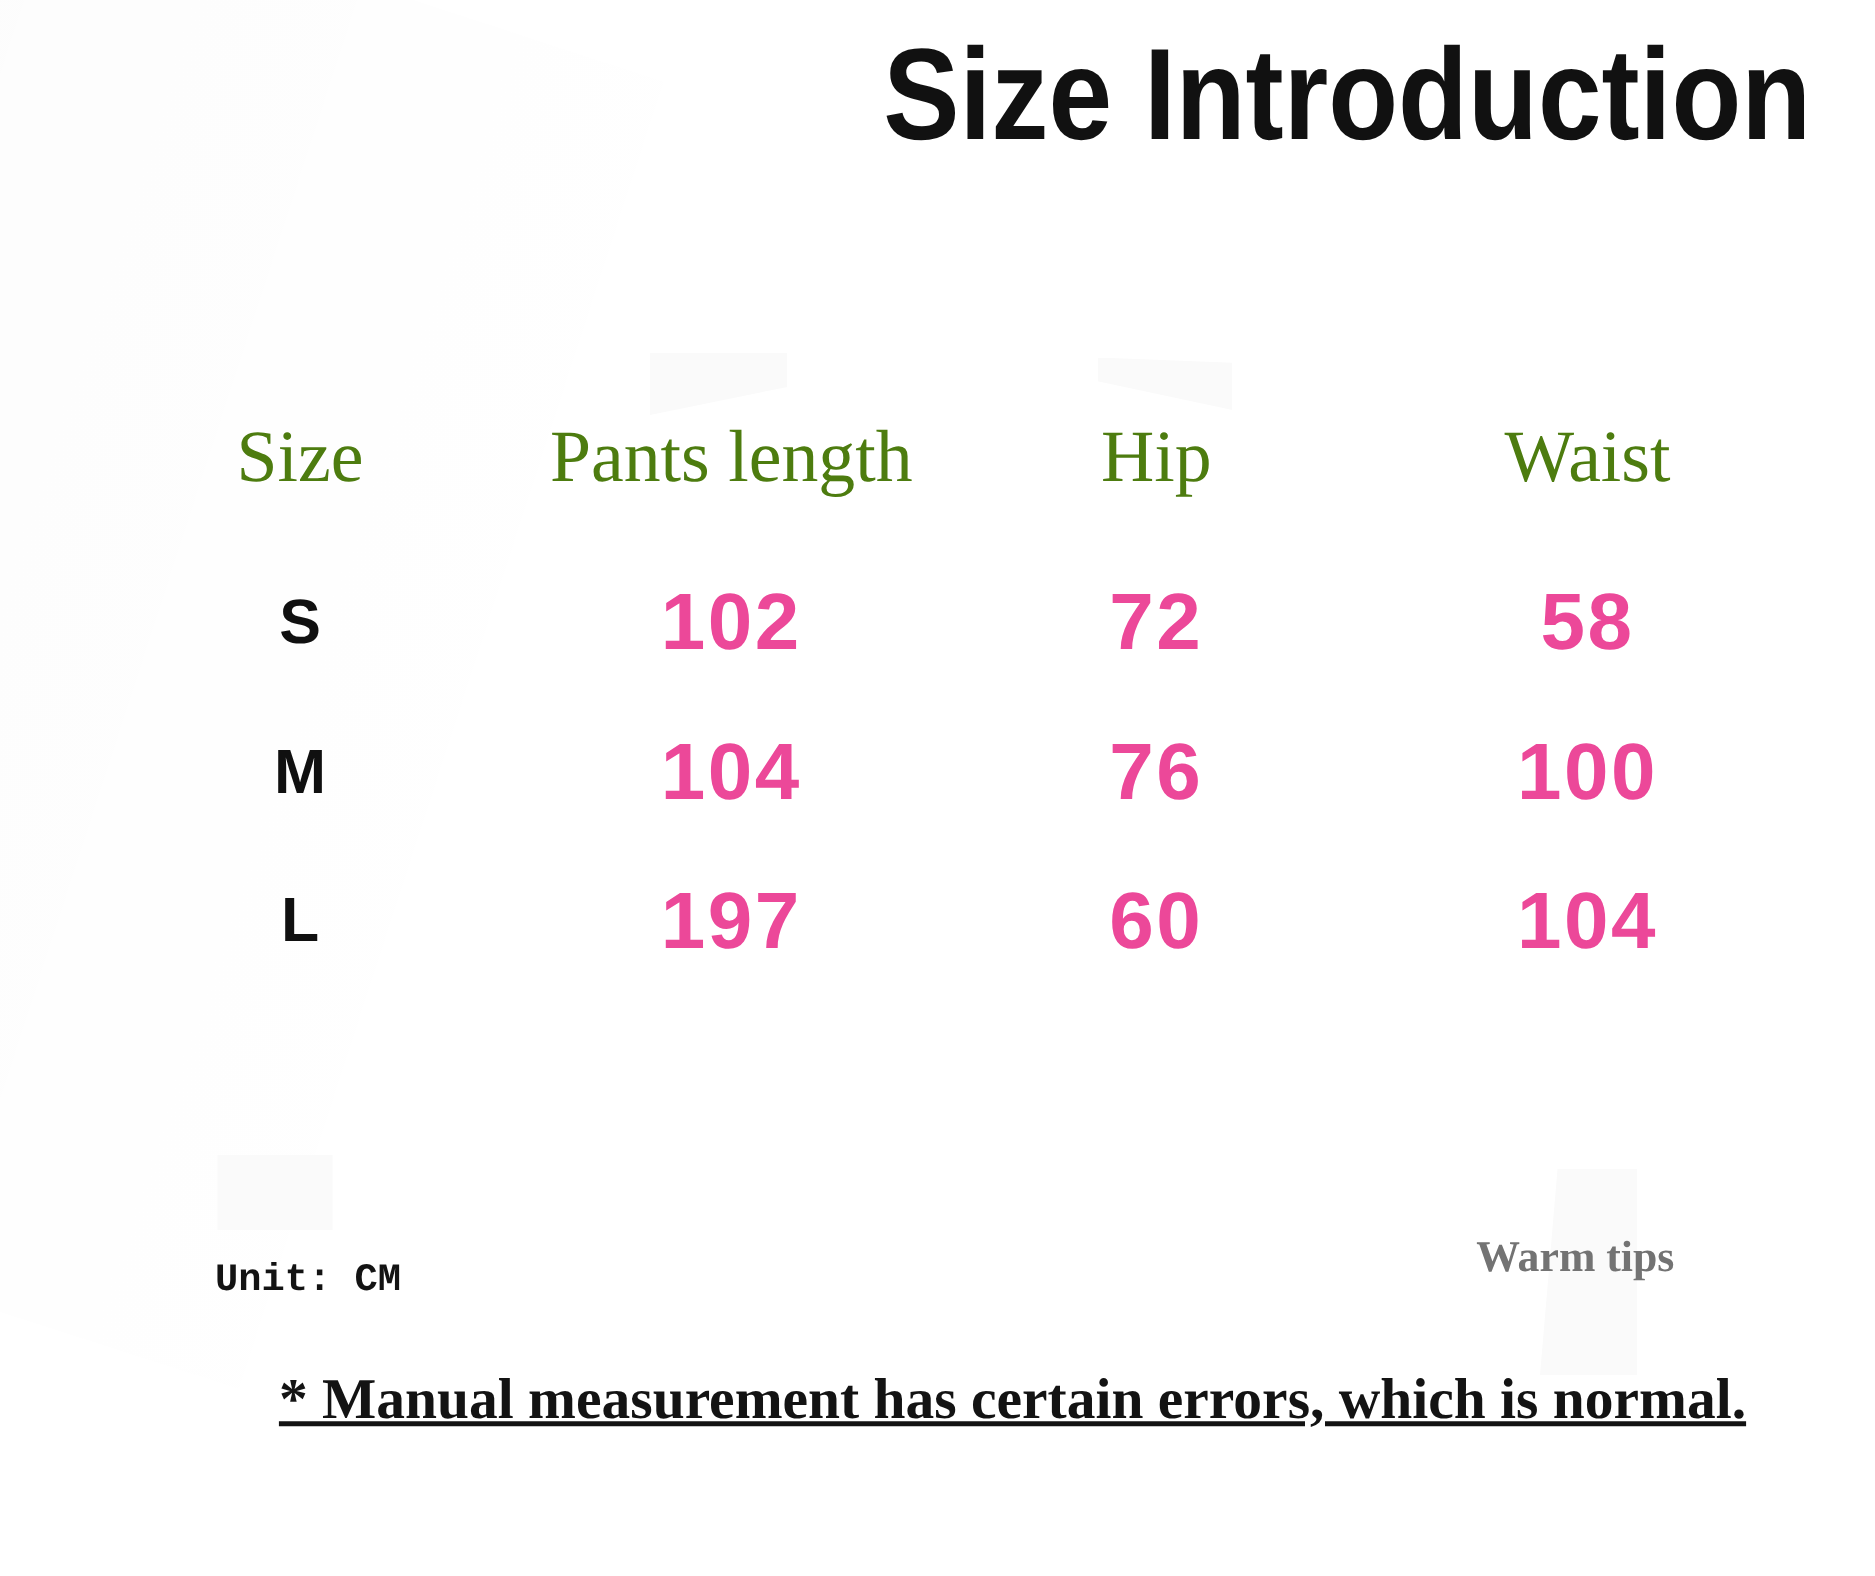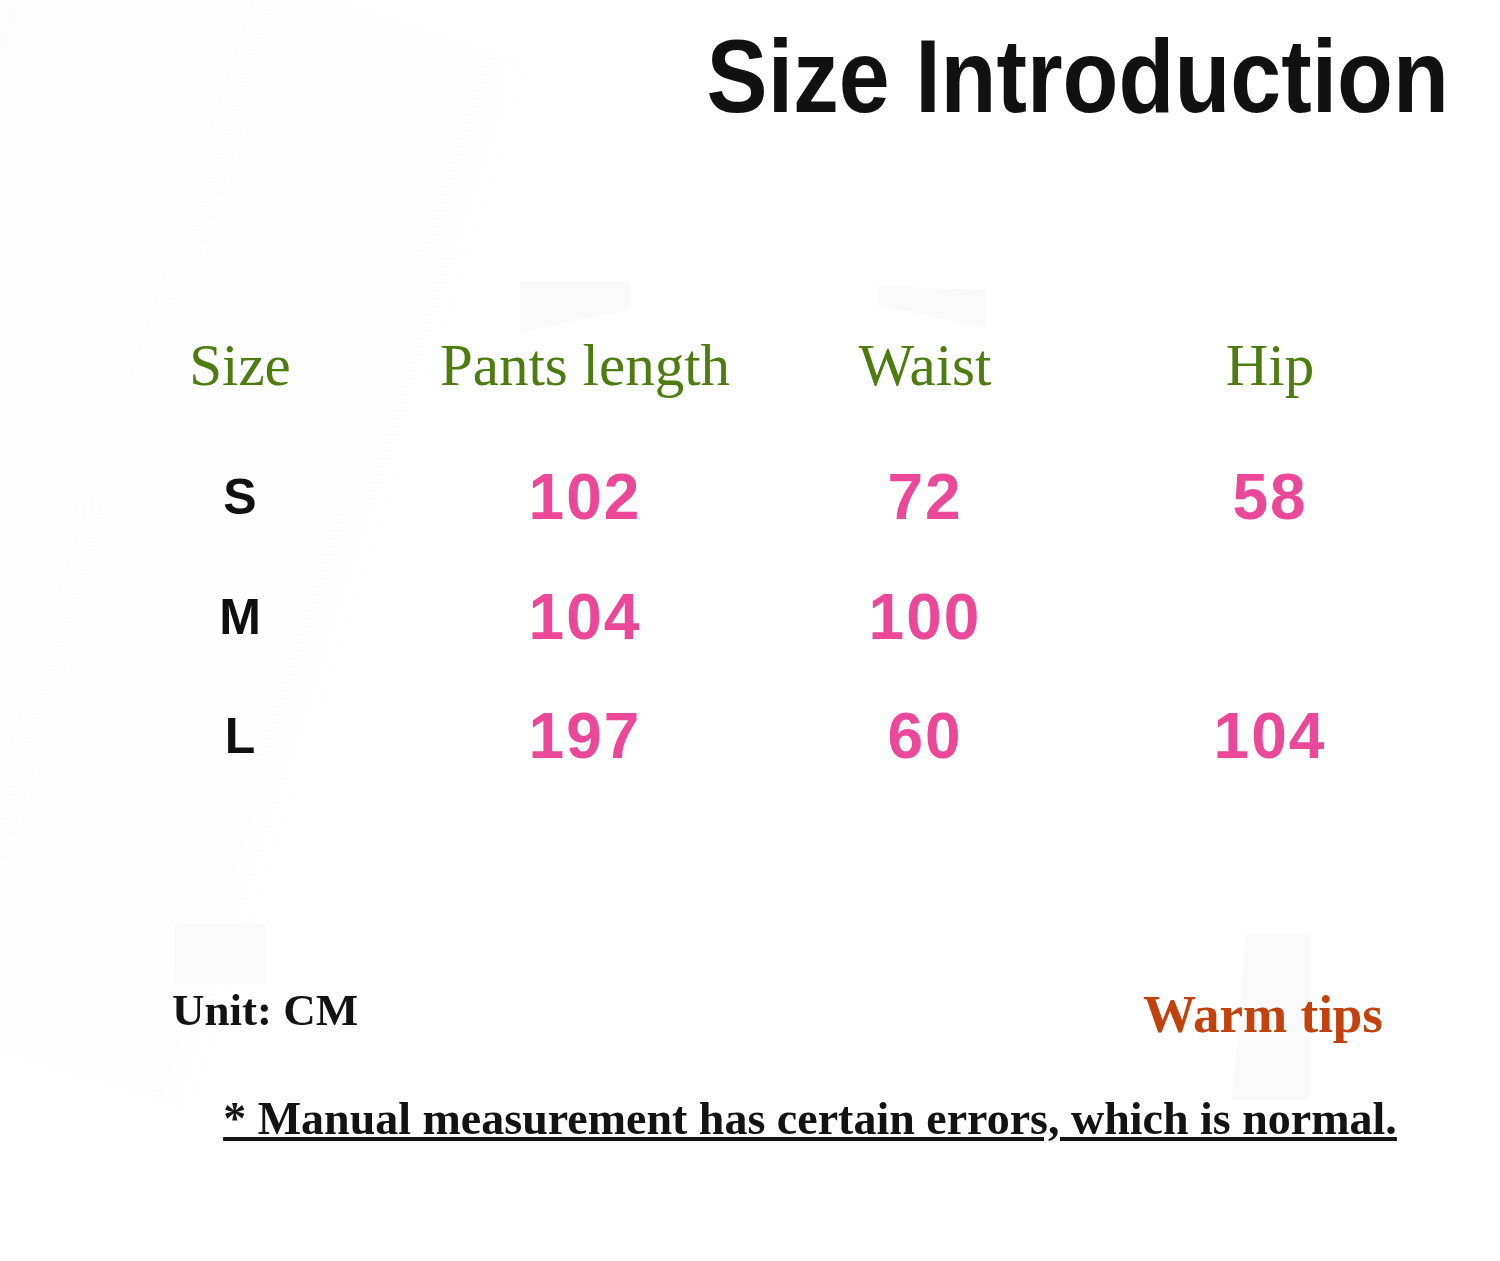--- a/index.html
+++ b/index.html
@@ -89,36 +89,36 @@
     font-family: Liberation Sans, sans-serif;
     font-weight: 700;
     font-size: 64px;
     letter-spacing: 2px;
     color: #ec4899;
   }
 
   
   .unit-label {
     position: absolute;
-    left: 172px; top: 988px;
-    font-family: Liberation Serif, serif;
+    left: 172px; top: 1009px;
+    font-family: Liberation Mono, monospace;
     font-weight: 600;
-    font-size: 45px;
+    font-size: 31px;
     line-height: 1;
     color: #131313;
     white-space: nowrap;
   }
   .warm-tips-label {
     position: absolute;
-    left: 1143px; top: 988px;
+    left: 1181px; top: 988px;
     font-family: "Liberation Serif", serif;
     font-weight: 600;
-    font-size: 53px;
+    font-size: 35px;
     line-height: 1;
-    color: #c2410c;
+    color: #737373;
     white-space: nowrap;
   }
   .note {
     position: absolute;
     left: 0; right: 0; top: 1096px;
     margin-left: 120px;
     text-align: center;
     font-family: "Liberation Serif", serif;
     font-weight: 600;
     font-size: 46px;
@@ -139,34 +139,35 @@
 
 <div class="title-wrap">
   <span class="title">Size Introduction</span>
 </div>
 
 <div class="size-table">
 
   <div class="trow header-row">
     <div class="th">Size</div>
     <div class="th">Pants length</div>
+    <div class="th">Hip</div>
     <div class="th">Waist</div>
-    <div class="th">Hip</div>
   </div>
 
   <div class="trow row-s">
     <div class="size-letter">S</div>
     <div class="num">102</div>
     <div class="num">72</div>
     <div class="num">58</div>
   </div>
 
   <div class="trow row-m">
     <div class="size-letter">M</div>
     <div class="num">104</div>
+    <div class="num">76</div>
     <div class="num">100</div>
   </div>
 
   <div class="trow row-l">
     <div class="size-letter">L</div>
     <div class="num">197</div>
     <div class="num">60</div>
     <div class="num">104</div>
   </div>
 

